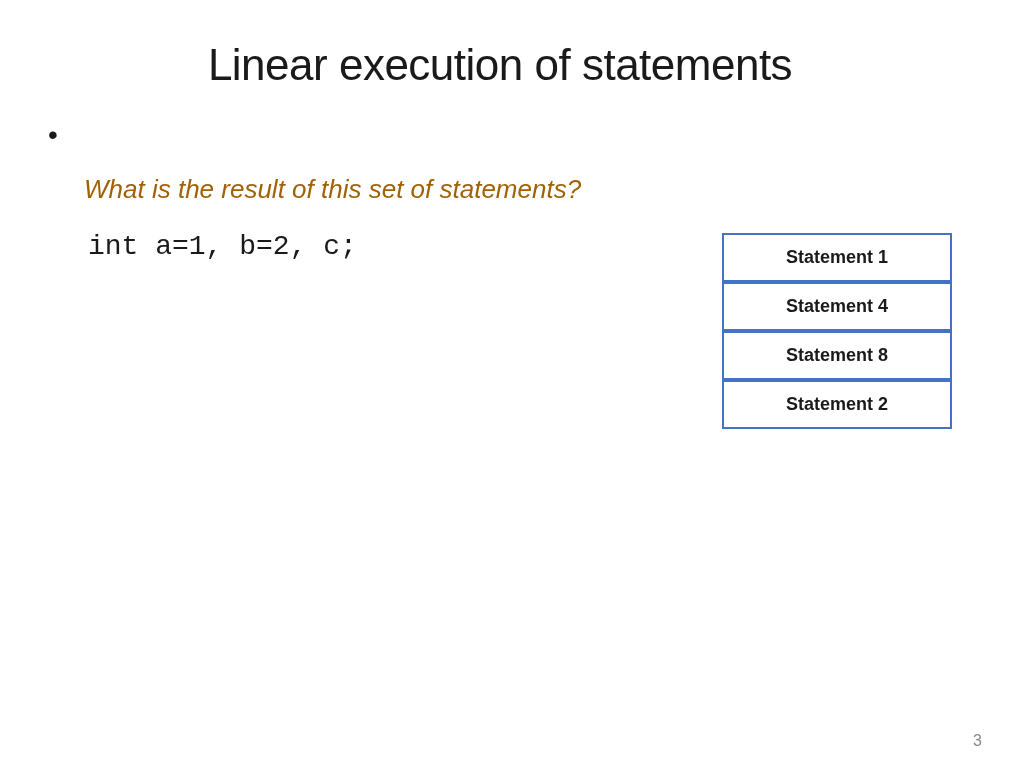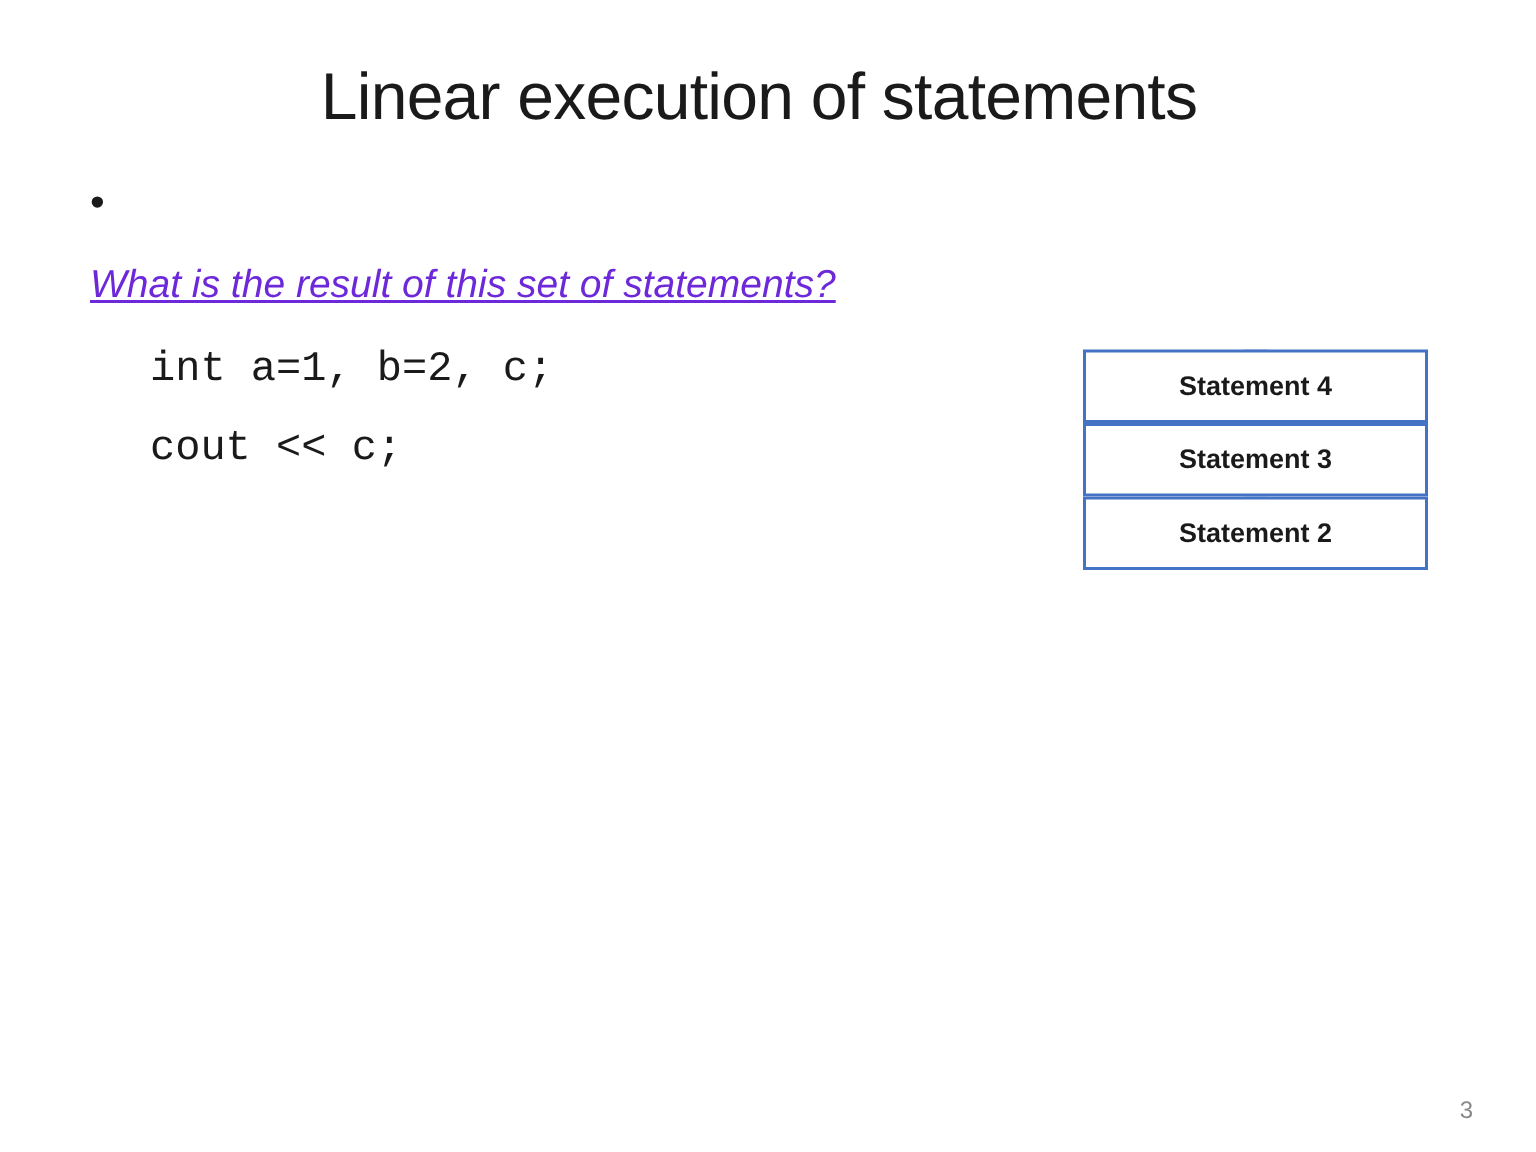--- a/index.html
+++ b/index.html
@@ -13,21 +13,21 @@
       height: 768px;
       background: #ffffff;
       font-family: 'Segoe UI', Arial, sans-serif;
       overflow: hidden;
       position: relative;
     }
 
     .slide {
       width: 1012px;
       height: 768px;
-      padding: 30px 60px 30px 60px;
+      padding: 30px 60px 30px 48px;
       position: relative;
     }
 
     .slide-title {
       font-size: 44px;
       font-weight: 300;
       color: #1a1a1a;
       text-align: center;
       margin-bottom: 28px;
       margin-top: 10px;
@@ -45,23 +45,23 @@
 
     .bullet-dot {
       font-size: 28px;
       line-height: 1.2;
       flex-shrink: 0;
     }
 
     .question-text {
       font-size: 26px;
       font-style: italic;
-      color: #6d28d9;
+      color: #a16207;
+      margin-left: 36px;
       margin-bottom: 18px;
-      text-decoration: underline;
     }
 
     .content-area {
       display: flex;
       gap: 40px;
       align-items: flex-start;
       margin-top: 10px;
     }
 
     .code-block {
@@ -138,34 +138,34 @@
   <div class="bullet-point">
     <span class="bullet-dot">•</span>
   </div>
 
   <div class="question-text">What is the result of this set of statements?</div>
 
   <div class="content-area">
 
     <div class="code-block">
       <span class="code-line">int a=1,  b=2,  c;</span>
-      <span class="code-line">cout &lt;&lt; c;</span>
     </div>
 
     <div class="diagram-area">
+      <div class="statement-box">Statement 1</div>
       <div class="arrow-down">
         <div class="arrow-shaft"></div>
         <div class="arrow-head"></div>
       </div>
       <div class="statement-box">Statement 4</div>
       <div class="arrow-down">
         <div class="arrow-shaft"></div>
         <div class="arrow-head"></div>
       </div>
-      <div class="statement-box">Statement 3</div>
+      <div class="statement-box">Statement 8</div>
       <div class="arrow-down">
         <div class="arrow-shaft"></div>
         <div class="arrow-head"></div>
       </div>
       <div class="statement-box">Statement 2</div>
     </div>
 
   </div>
 
   <div class="page-number">3</div>

